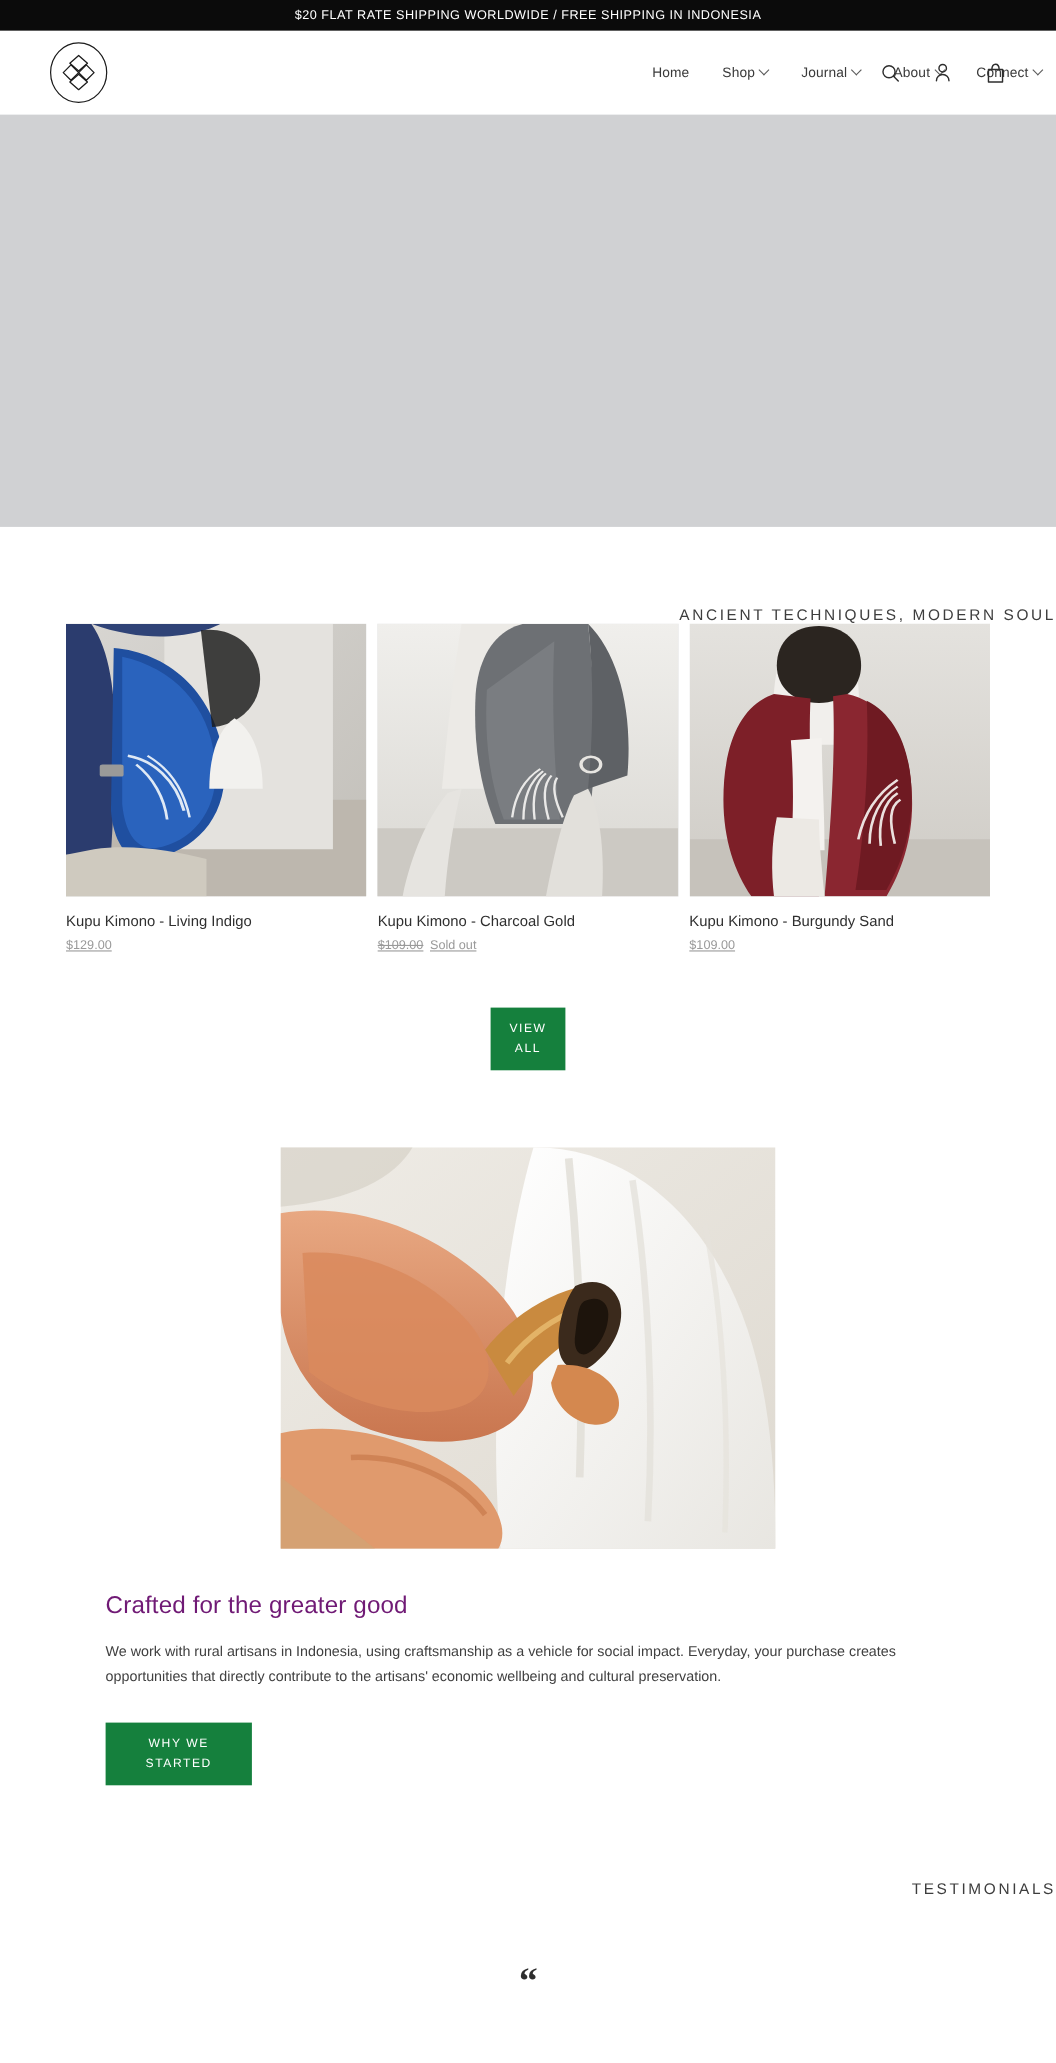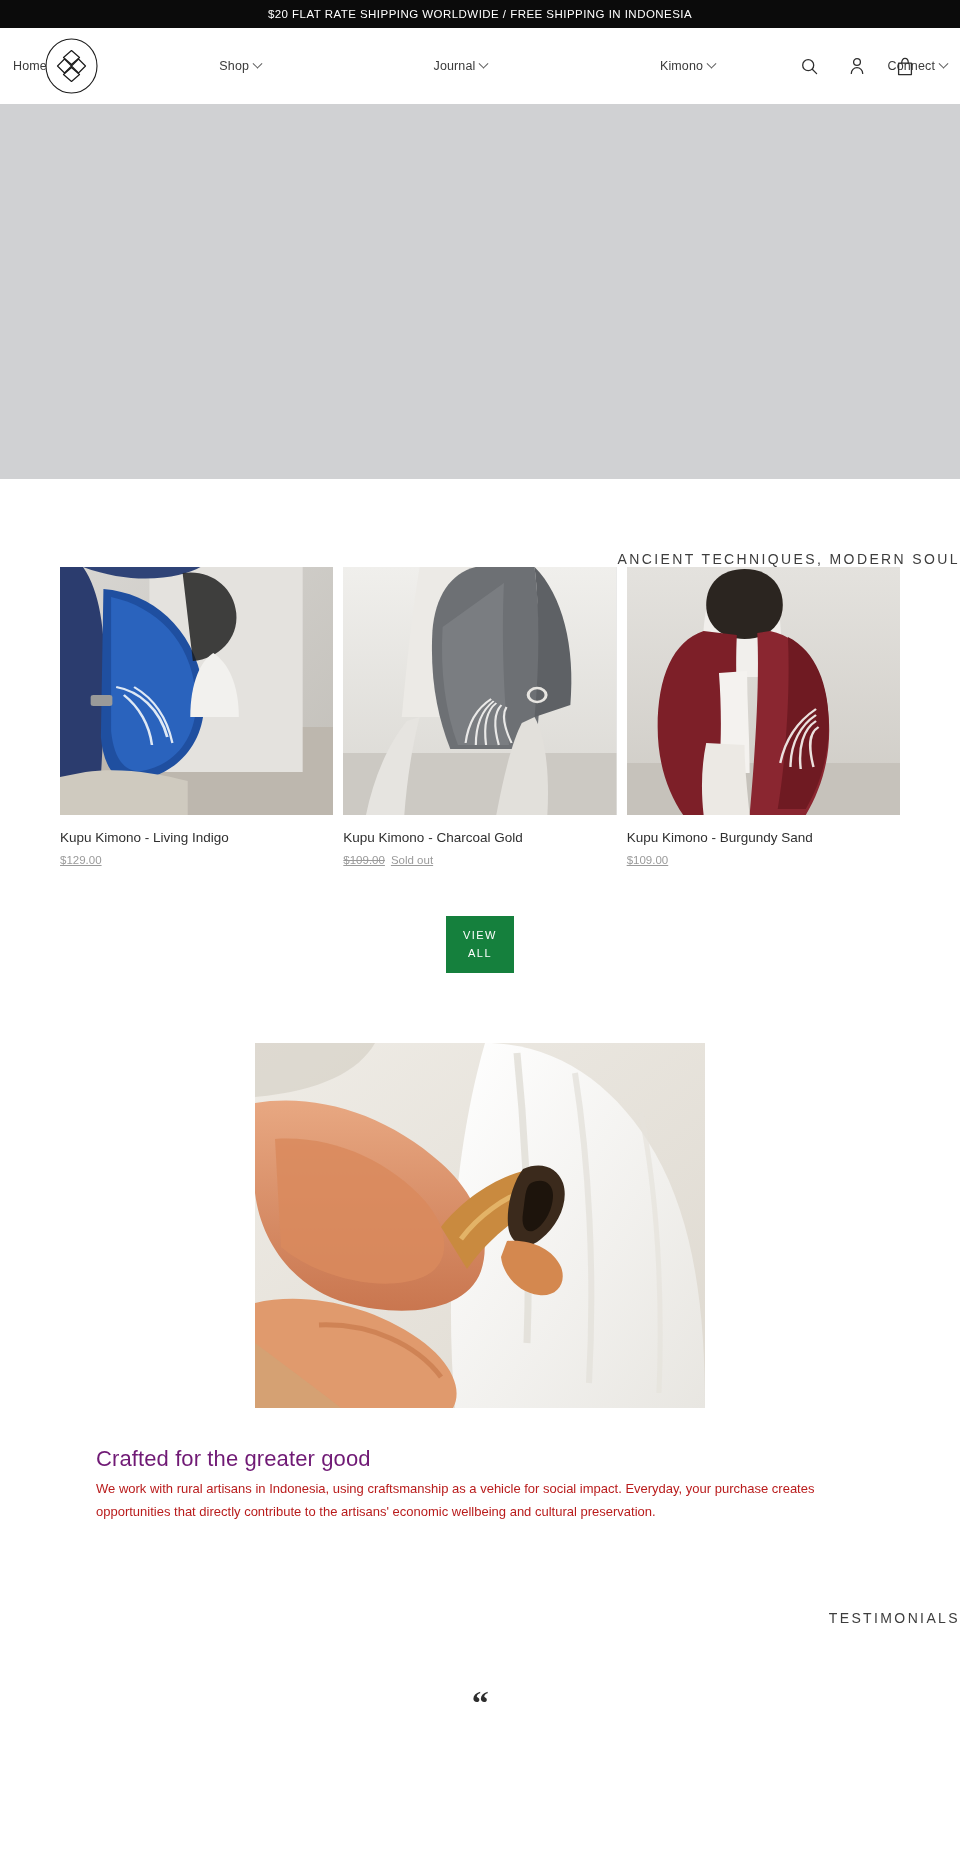--- a/index.html
+++ b/index.html
@@ -44,21 +44,21 @@
     width: 55px;
     height: 58px;
     flex: 0 0 auto;
     display: block;
   }
 
   .main-nav {
     position: absolute;
     left: 0; right: 0;
     display: flex;
-    justify-content: space-between;
+    justify-content: flex-end;
     align-items: center;
     gap: 4px;
     pointer-events: none;
   }
   .main-nav > * { pointer-events: auto; }
   .nav-item {
     display: inline-flex;
     align-items: center;
     gap: 5px;
     font-size: 12.5px;
@@ -187,24 +187,24 @@
     padding: 0 96px;
     margin-top: 38px;
   }
   .story-heading {
     font-size: 22px;
     font-weight: 400;
     color: #701a75;
     letter-spacing: 0.005em;
   }
   .story-text {
-    margin-top: 6px;
+    margin-top: 18px;
     font-size: 13px;
     line-height: 1.75;
-    color: #b91c1c;
+    color: #404040;
     max-width: 790px;
   }
   .btn-why {
     margin-top: 30px;
     width: 133px;
   }
 
   
   .testimonials {
     padding: 86px 0 40px;
@@ -249,21 +249,21 @@
       </a>
       <a class="nav-item" href="#">
         <span>Shop</span>
         <i class="caret"></i>
       </a>
       <a class="nav-item" href="#">
         <span>Journal</span>
         <i class="caret"></i>
       </a>
       <a class="nav-item" href="#">
-        <span>Kimono</span>
+        <span>About</span>
         <i class="caret"></i>
       </a>
       <a class="nav-item" href="#">
         <span>Connect</span>
         <i class="caret"></i>
       </a>
     </nav>
 
     <div class="header-actions">
       <button class="icon-btn" aria-label="Search">
@@ -432,20 +432,21 @@
         <path d="M276 140 C288 134 298 140 298 152 C298 168 288 184 278 188 C270 190 266 182 268 170 C270 156 270 144 276 140 Z" fill="#1d140c"></path>
         <path d="M252 198 C276 196 298 206 306 224 C312 240 302 254 284 252 C264 250 248 232 246 214 Z" fill="#d4884f"></path>
         <path d="M0 0 L120 0 C104 28 66 48 0 54 Z" fill="#cfcabf" opacity="0.55"></path>
         <path d="M0 300 C40 330 70 352 86 365 L0 365 Z" fill="#caa77a" opacity="0.5"></path>
       </svg>
     </div>
 
     <div class="story-body">
       <h2 class="story-heading">Crafted for the greater good</h2>
       <p class="story-text">We work with rural artisans in Indonesia, using craftsmanship as a vehicle for social impact. Everyday, your purchase creates opportunities that directly contribute to the artisans' economic wellbeing and cultural preservation.</p>
+      <button class="btn btn-why">Why we started</button>
     </div>
   </section>
 
   <section class="testimonials">
     <h2 class="section-title">TESTIMONIALS</h2>
     <div class="quote-mark">“</div>
 
   </section>
 
 </div>

